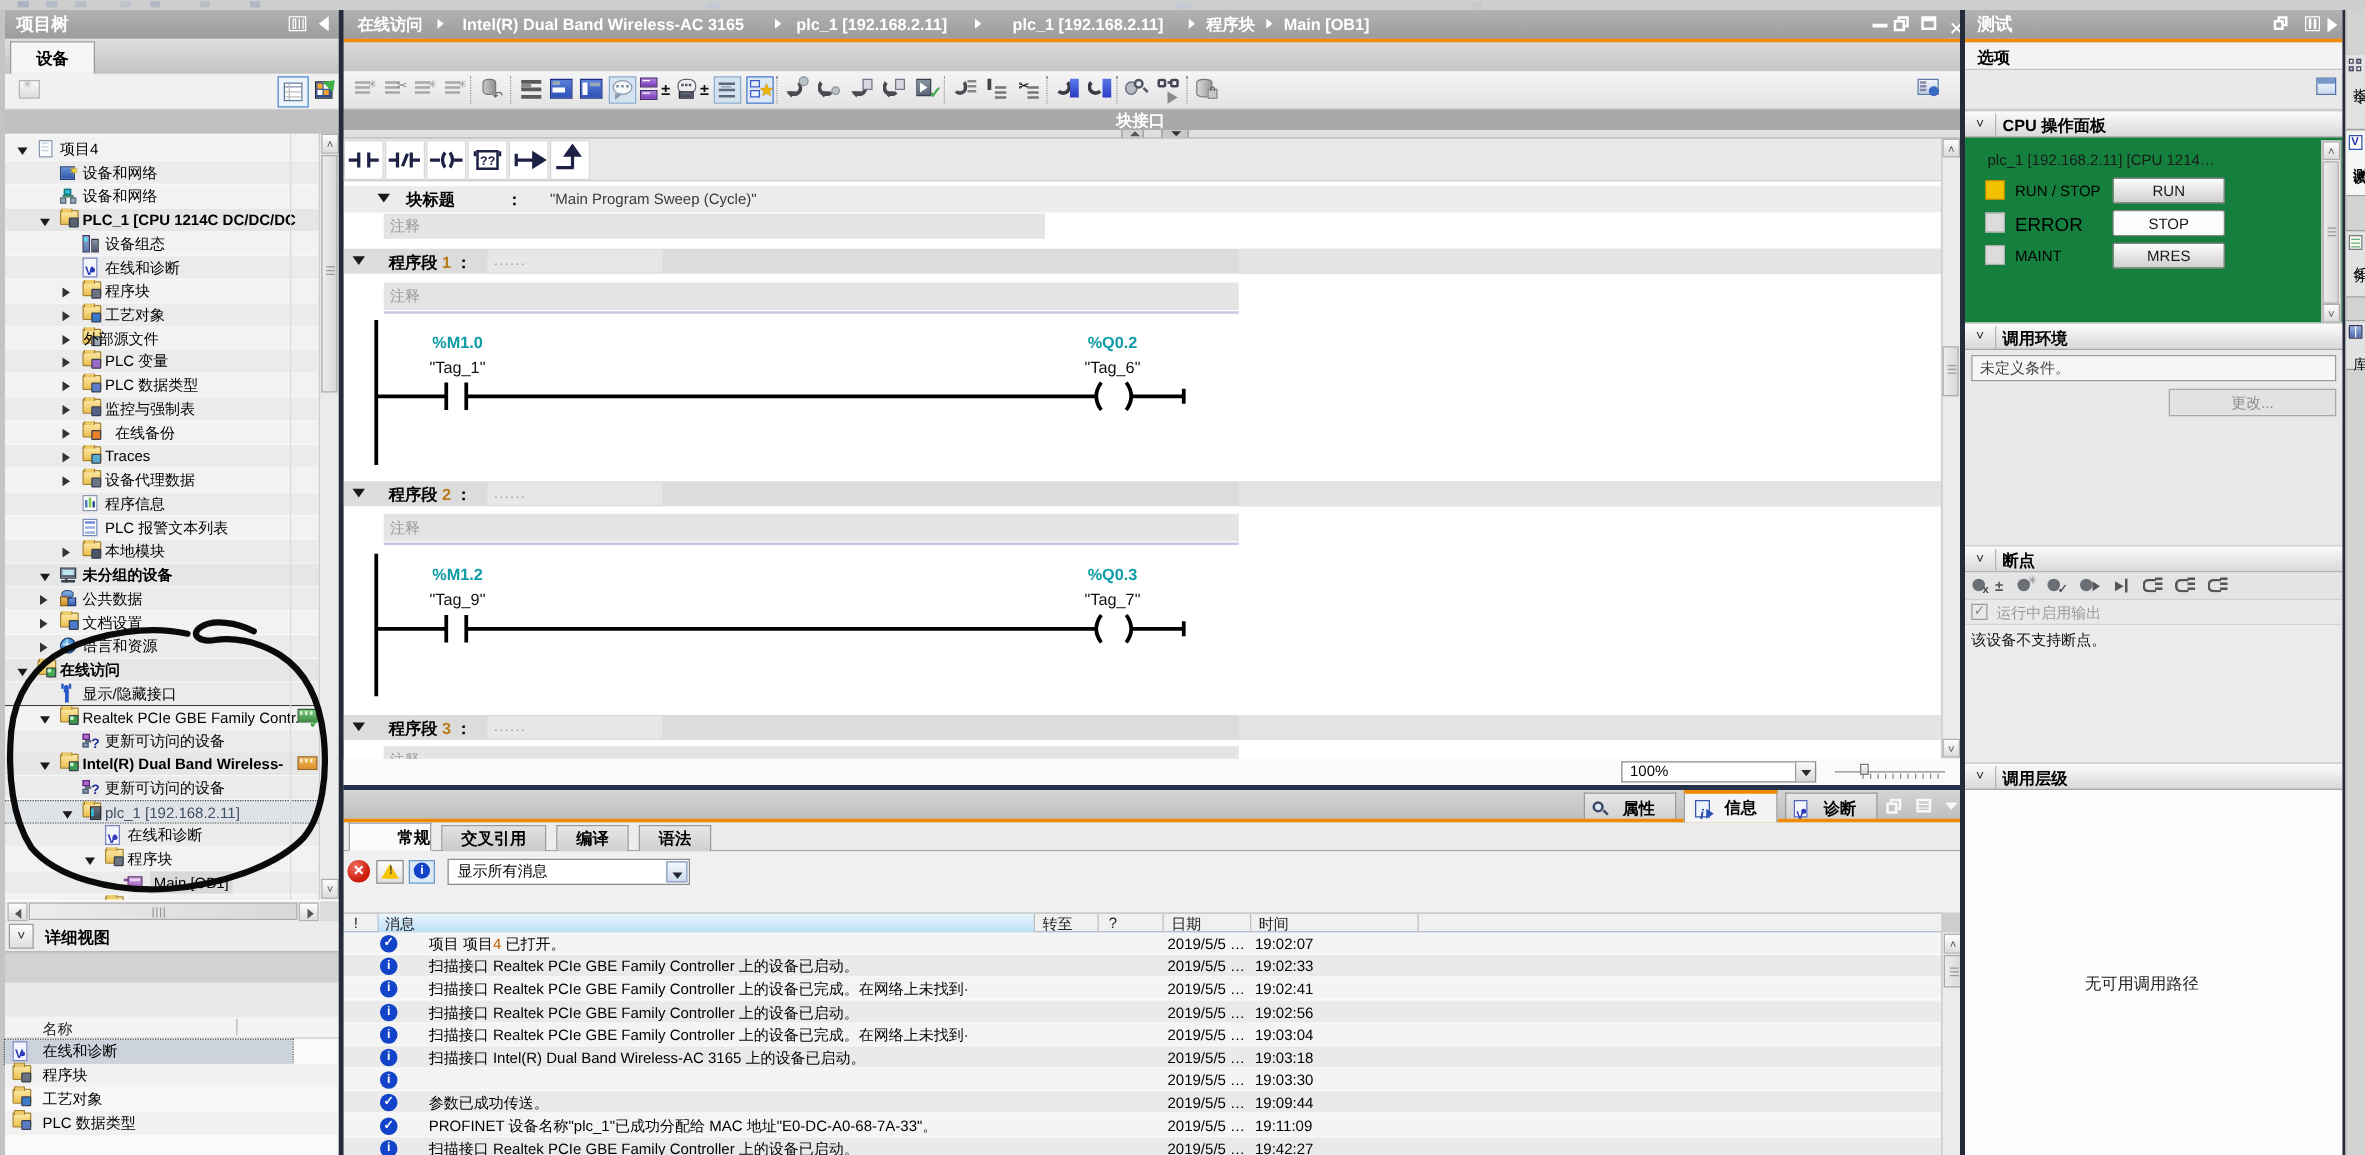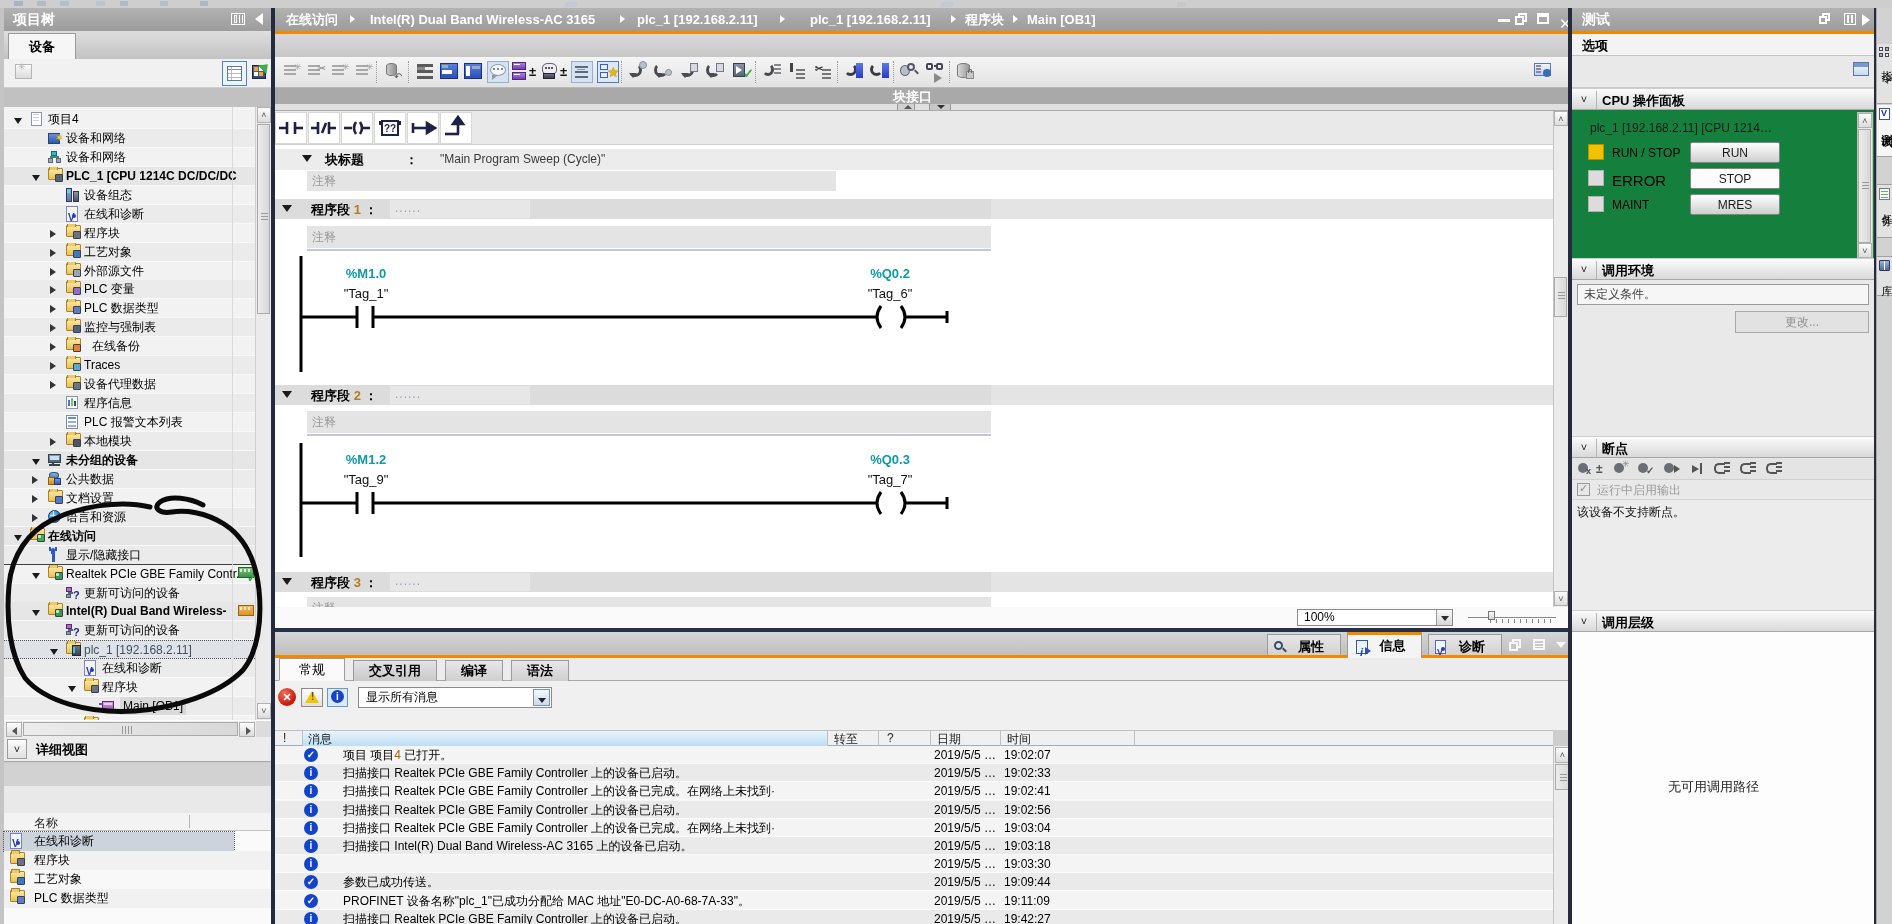--- a/index.html
+++ b/index.html
@@ -131,21 +131,21 @@
 <div class="tree-row" style="top:136px;background:#ebebeb;border-bottom:1px solid #f8f8f8">
       <span class="exp right" style="left:46px"></span>
       <span class="fold" style="left:62px"></span>
       <span class="ov" style="left:69px;top:7px;width:8px;height:8px;background:#3a7ac8;border:1px solid #39404d"></span>
       <span class="txt" style="left:80px">工艺对象</span>
     </div>
 <div class="tree-row" style="top:155px;background:#f2f2f2;border-bottom:1px solid #f8f8f8">
       <span class="exp right" style="left:46px"></span>
       <span class="fold" style="left:62px"></span>
       <span class="ov" style="left:69px;top:7px;width:8px;height:8px;background:#9aa5b5;border:1px solid #39404d"></span>
-      <span class="txt" style="left:80px">外部源文件</span>
+      <span class="txt" style="left:63px">外部源文件</span>
     </div>
 <div class="tree-row" style="top:173px;background:#ebebeb;border-bottom:1px solid #f8f8f8">
       <span class="exp right" style="left:46px"></span>
       <span class="fold" style="left:62px"></span>
       <span class="ov" style="left:69px;top:7px;width:8px;height:8px;background:#9a6ac8;border:1px solid #39404d"></span>
       <span class="txt" style="left:80px">PLC 变量</span>
     </div>
 <div class="tree-row" style="top:192px;background:#f2f2f2;border-bottom:1px solid #f8f8f8">
       <span class="exp right" style="left:46px"></span>
       <span class="fold" style="left:62px"></span>
@@ -670,21 +670,21 @@
 <div class="tab-g a" style="left:1153px;top:2px;width:74px;height:24px;line-height:23px;font-size:13px"><span style="position:absolute;left:6px;top:5px;width:11px;height:14px;background:#f4f6ff;border:1px solid #5566bb"></span><span style="position:absolute;left:8px;top:6px;color:#2a3ab8;font-size:9px;font-weight:bold">V</span><span style="position:absolute;left:12px;top:12px;width:4px;height:4px;border-radius:50%;background:#2a3ab8"></span><span style="margin-left:14px">诊断</span></div>
 <span class="a" style="left:1237px;top:7px;width:9px;height:9px;border:2px solid #f8f8f8;background:#c6c6c6"></span>
     <span class="a" style="left:1234px;top:10px;width:9px;height:9px;border:2px solid #f8f8f8;background:#c6c6c6"></span>
 <span class="a" style="left:1258px;top:7px;width:12px;height:11px;border:2px solid #f8f8f8"></span>
     <span class="a" style="left:1260px;top:11px;width:8px;height:1px;background:#f8f8f8;box-shadow:0 3px #f8f8f8"></span>
 <span class="a" style="left:1281px;top:10px;width:0;height:0;border-top:6px solid #f8f8f8;border-left:5px solid transparent;border-right:5px solid transparent"></span>
 </div>
 <div class="a" style="left:275px;top:655px;width:1293px;height:3px;background:#f08a00"></div>
 
 <div class="a" style="left:275px;top:658px;width:1293px;height:23px;background:#ececec;border-bottom:1px solid #a8a8a8">
-<div class="a" style="left:4px;top:0;width:66px;height:23px;background:#fafafa;border:1px solid #9b9b9b;border-bottom:1px solid #fafafa;font-weight:normal;text-align:center;line-height:21px;font-size:13px;z-index:2">常规</div>
+<div class="a" style="left:4px;top:0;width:66px;height:23px;background:#fafafa;border:1px solid #9b9b9b;border-bottom:1px solid #fafafa;font-weight:bold;text-align:right;line-height:21px;font-size:13px;z-index:2">常规</div>
 <div class="tab-g a" style="left:78px;top:2px;width:84px;height:21px;line-height:20px;font-size:13px;background:linear-gradient(#e2e2e2,#c9c9c9)">交叉引用</div>
 <div class="tab-g a" style="left:170px;top:2px;width:58px;height:21px;line-height:20px;font-size:13px">编译</div>
 <div class="tab-g a" style="left:236px;top:2px;width:58px;height:21px;line-height:20px;font-size:13px">语法</div>
 </div>
 
 <div class="a" style="left:275px;top:681px;width:1293px;height:49px;background:#f0f0f0">
 <div class="a" style="left:3px;top:7px;width:18px;height:18px;border-radius:50%;background:radial-gradient(circle at 35% 30%,#f07060,#cc1a0a 65%);color:#fff;font-weight:bold;text-align:center;line-height:18px;font-size:11px">✕</div>
 <div class="a" style="left:26px;top:7px;width:22px;height:19px;background:linear-gradient(#fefefe,#e0e0e0);border:1px solid #8a8a8a">
       <span class="a" style="left:3px;top:2px;width:0;height:0;border-bottom:12px solid #f5c400;border-left:7px solid transparent;border-right:7px solid transparent"></span>
       <span class="a b" style="left:9px;top:2px;color:#553;font-size:10px">!</span>

